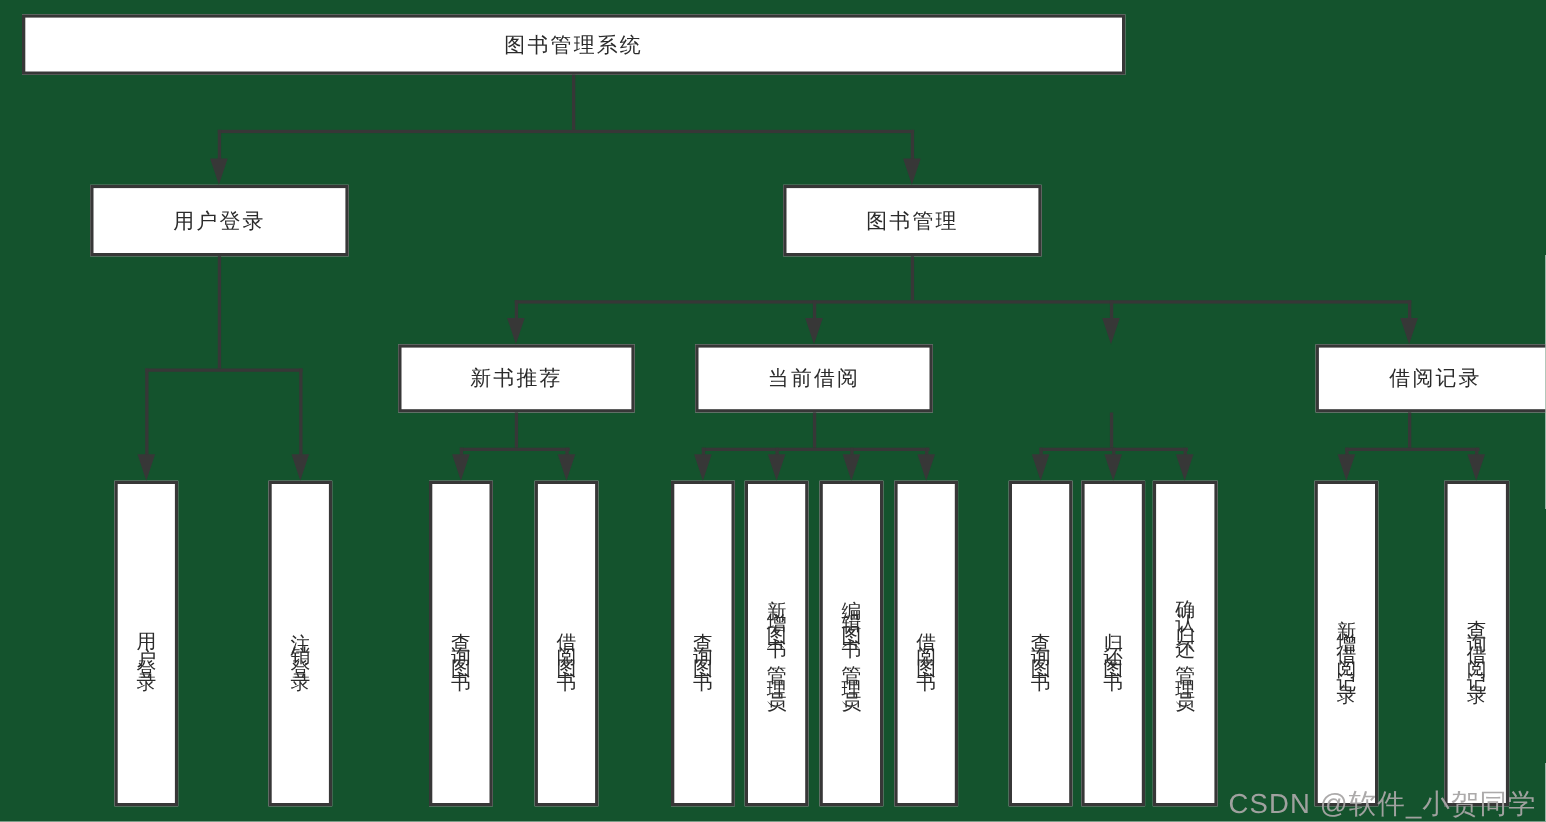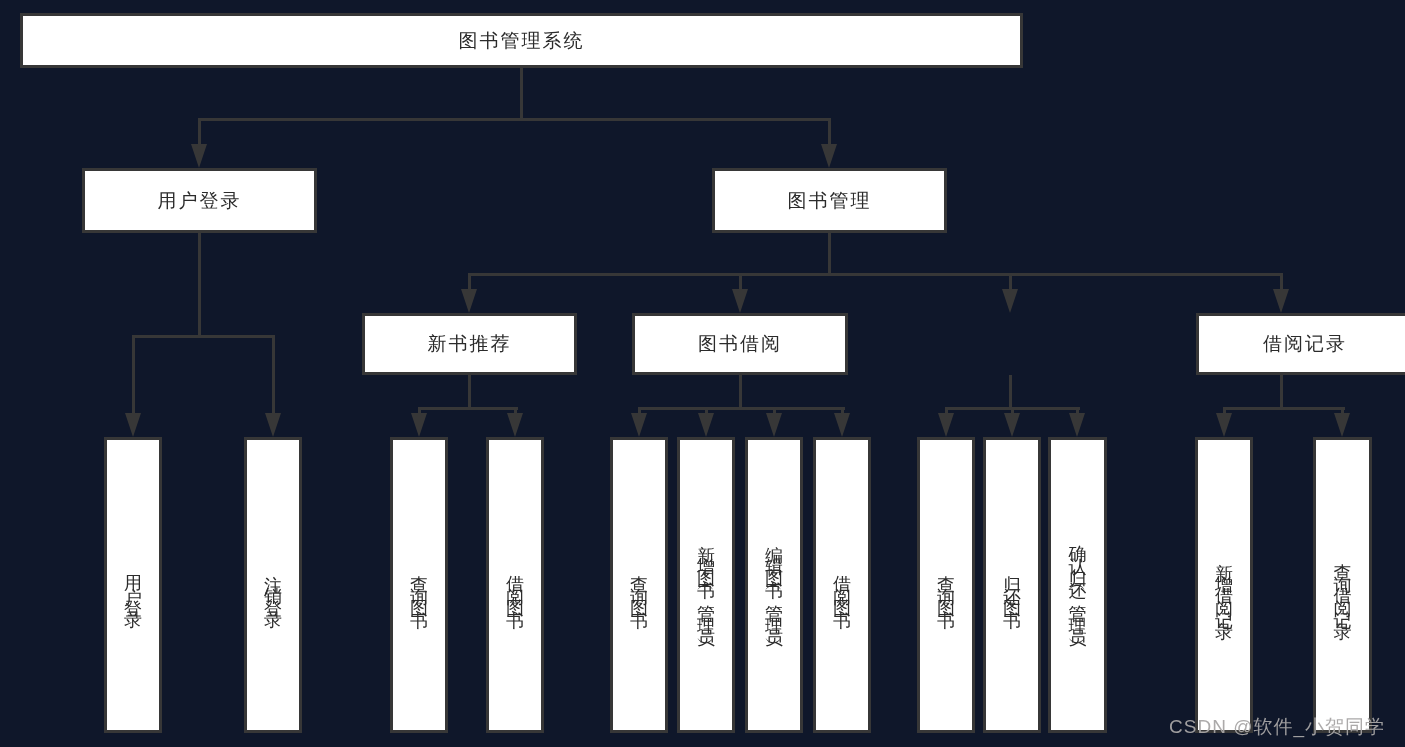--- a/index.html
+++ b/index.html
@@ -1,19 +1,19 @@
 <!DOCTYPE html>
 <html><head>
 <meta charset="utf-8">
 <style>
   html,body{margin:0;padding:0;background:#ffffff;}
   #stage{
     position:relative;
     width:1405px;height:747px;
-    background:#0f172a;
+    background:#14532d;
     font-family:"Liberation Sans","DejaVu Sans",sans-serif;
     overflow:hidden;
   }
   .node{
     position:absolute;
     background:#ffffff;
     border:3px solid #373737;
     box-sizing:border-box;
     display:flex;align-items:center;justify-content:center;
     color:#2b2b2b;
@@ -30,42 +30,42 @@
   .vline{width:3px;}
   .hline{height:3px;}
   .arrow{
     position:absolute;width:0;height:0;
     border-left:8px solid transparent;
     border-right:8px solid transparent;
     border-top:24px solid #373737;
   }
   #watermark{
     position:absolute;
-    right:20px;top:714px;
-    font-size:19px;
+    right:8px;top:714px;
+    font-size:25px;
     color:rgba(168,165,165,0.95);
     letter-spacing:1px;
     z-index:5;
     white-space:nowrap;
   }
 </style>
 </head>
 <body>
 
 <div id="stage">
 
   <div class="node h" style="left:20px;top:13px;width:1003px;height:55px;">图书管理系统</div>
 
   <div class="node h" style="left:82px;top:168px;width:235px;height:65px;">用户登录</div>
 
   <div class="node h" style="left:362px;top:313px;width:215px;height:62px;">新书推荐</div>
 
   <div class="node h" style="left:712px;top:168px;width:235px;height:65px;">图书管理</div>
 
-  <div class="node h" style="left:632px;top:313px;width:216px;height:62px;">图书借阅</div>
+  <div class="node h" style="left:632px;top:313px;width:216px;height:62px;">当前借阅</div>
 
 
   <div class="node h" style="left:1196px;top:313px;width:218px;height:62px;">借阅记录</div>
 
   <div class="node leaf" style="left:104px;top:437px;width:58px;height:296px;">用户登录</div>
   <div class="node leaf" style="left:244px;top:437px;width:58px;height:296px;">注销登录</div>
 
   <div class="node leaf" style="left:390px;top:437px;width:58px;height:296px;">查询图书</div>
   <div class="node leaf" style="left:486px;top:437px;width:58px;height:296px;">借阅图书</div>
 

